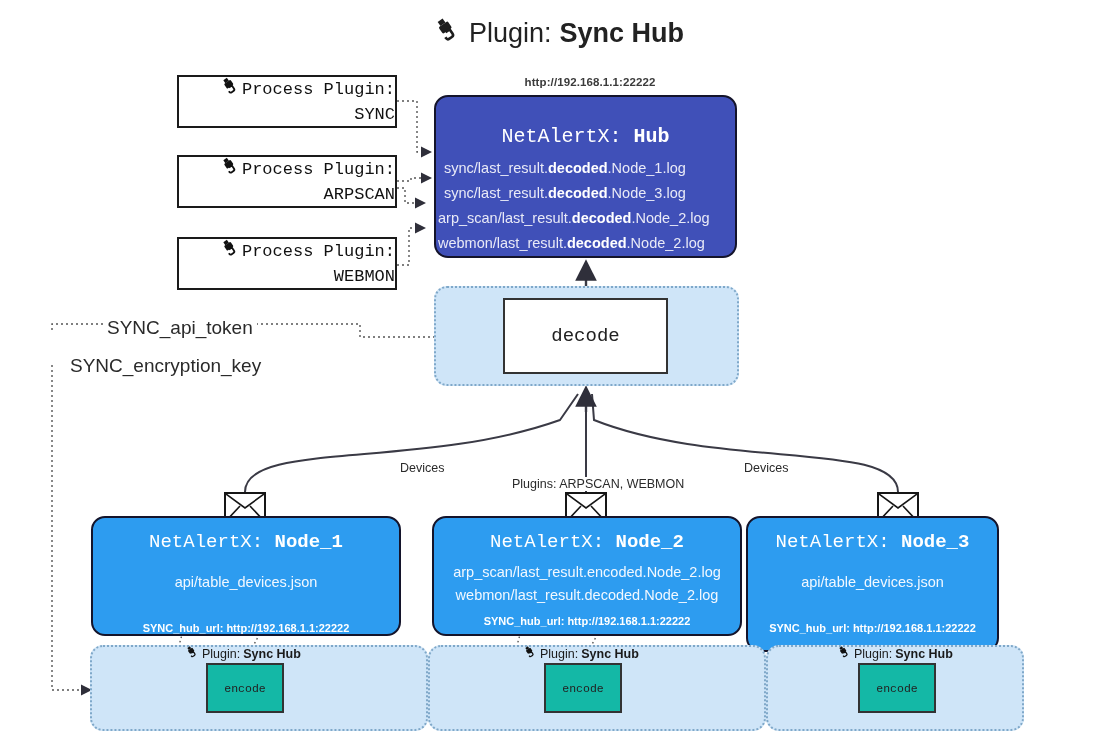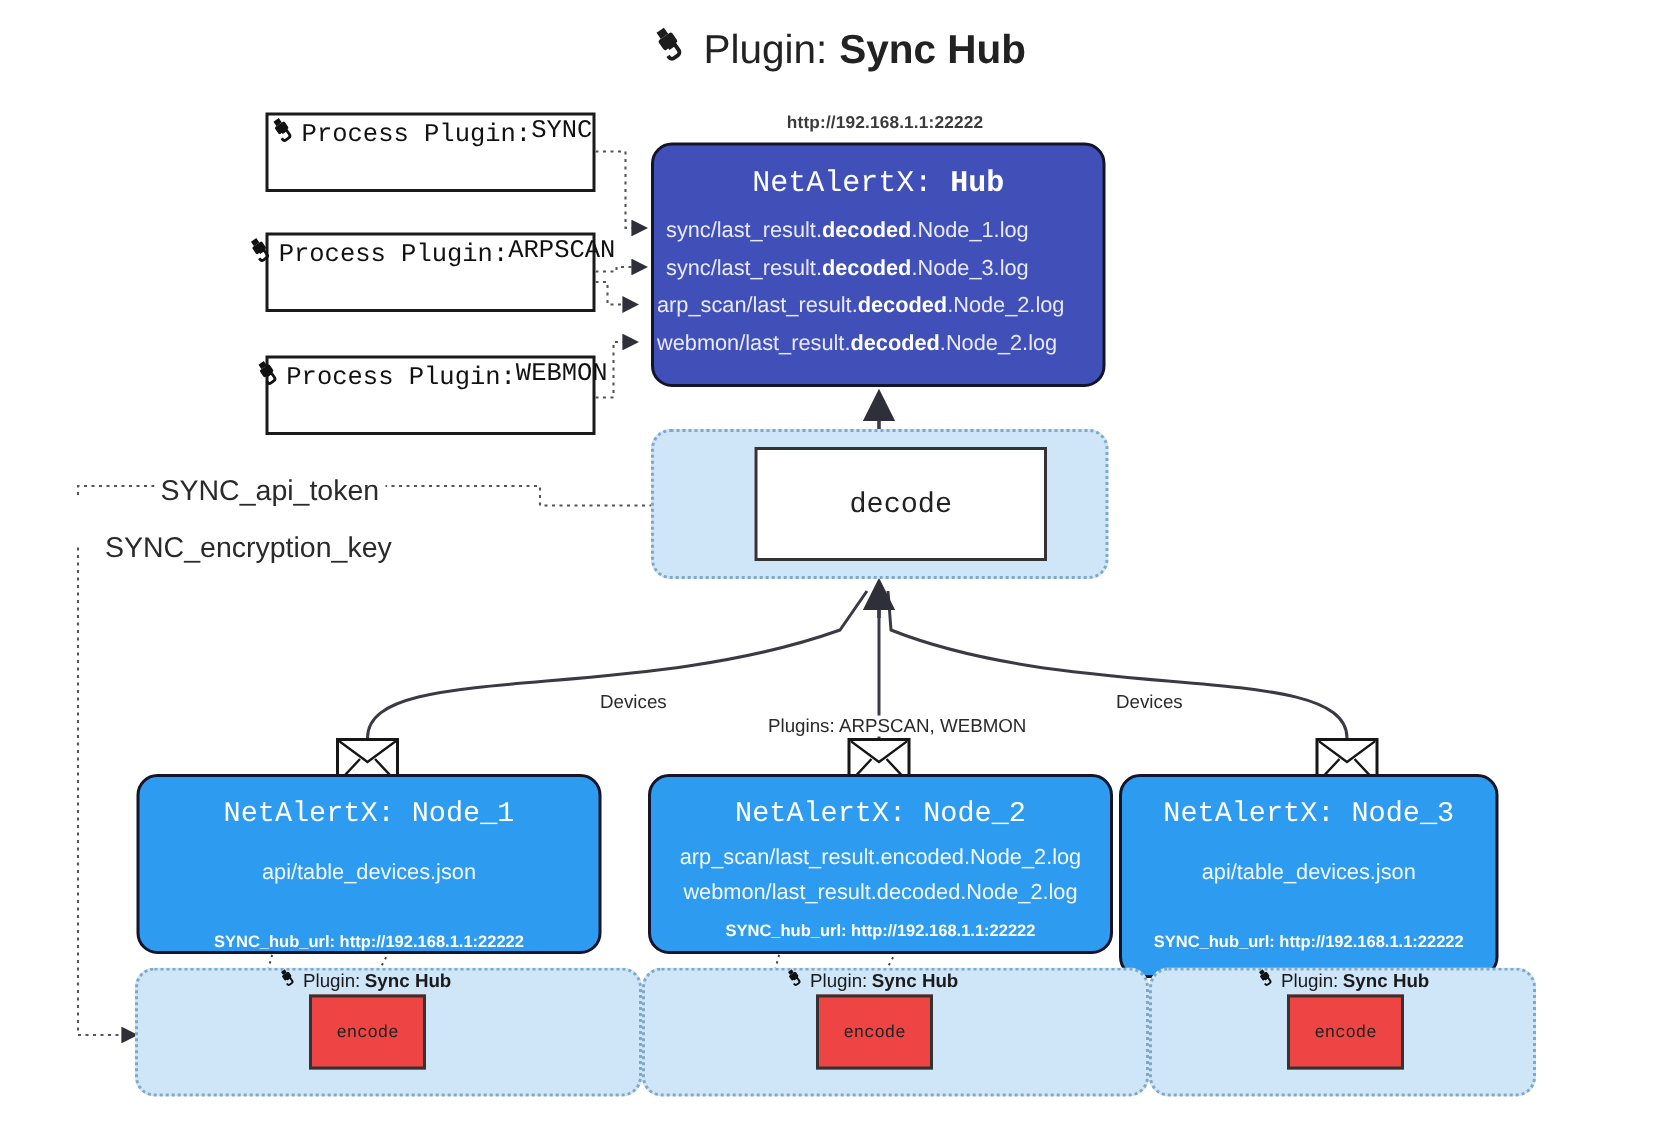--- a/index.html
+++ b/index.html
@@ -11,42 +11,42 @@
   
   #title{left:0;top:16px;width:1117px;text-align:center;font-size:27px;color:#222;
          display:flex;align-items:center;justify-content:center;gap:8px;}
   #title .t-light{font-weight:400;}
   #title .t-bold{font-weight:700;}
   .plug{display:inline-block;}
 
   
   .proc-box{background:#fff;border:2px solid #1a1a1a;box-sizing:border-box;
             font-family:"Liberation Mono","DejaVu Sans Mono",monospace;
-            font-size:17px;color:#111;display:flex;flex-direction:row;
-            align-items:flex-start;justify-content:center;line-height:1.35;}
+            font-size:17px;color:#111;display:flex;flex-direction:column;
+            align-items:flex-end;justify-content:center;line-height:1.35;}
   .proc-l1{display:flex;align-items:center;gap:2px;white-space:nowrap;}
   .proc-l2{white-space:nowrap;}
 
   
   #hub-url{left:430px;top:76px;width:320px;text-align:center;font-size:11.5px;
            font-weight:600;color:#3b3b3b;letter-spacing:.1px;}
   #hub-box{left:434px;top:95px;width:303px;height:163px;background:#4050b8;
            border:2px solid #14142b;border-radius:14px;box-sizing:border-box;
-           padding-top:14px;}
+           padding-top:28px;}
   #hub-title{width:100%;text-align:center;font-family:"Liberation Mono","DejaVu Sans Mono",monospace;
              font-size:20px;color:#fff;margin-bottom:8px;}
   #hub-title .hb{font-weight:700;}
   .hub-line{color:#e9eaf7;font-size:14.5px;white-space:nowrap;line-height:1.72;
             padding-left:8px;}
   .hub-line b{font-weight:700;color:#ffffff;}
 
   
   #decode-wrap{left:434px;top:286px;width:305px;height:100px;background:#cfe5f8;
                border:2px dotted #7fa8c9;border-radius:13px;box-sizing:border-box;}
-  #decode-box{left:503px;top:298px;width:195px;height:76px;background:#fff;
+  #decode-box{left:503px;top:298px;width:165px;height:76px;background:#fff;
               border:2px solid #333;box-sizing:border-box;display:flex;
               align-items:center;justify-content:center;
               font-family:"Liberation Mono","DejaVu Sans Mono",monospace;font-size:19px;color:#222;}
 
   
   .tok-label{font-size:19px;color:#2a2a2a;background:#fff;padding:0 4px;white-space:nowrap;}
   #tok-api{left:103px;top:317px;}
   #tok-enc{left:66px;top:355px;}
 
   
@@ -54,32 +54,32 @@
   #lbl-dev-l{left:396px;top:445px;}
   #lbl-dev-r{left:740px;top:445px;}
   #lbl-plugins{left:508px;top:461px;}
 
   
   .node-box{background:#2d9cf0;border:2px solid #14142b;border-radius:14px;
             box-sizing:border-box;padding-top:13px;}
   .node-title{width:100%;text-align:center;
               font-family:"Liberation Mono","DejaVu Sans Mono",monospace;
               font-size:19px;color:#fff;}
-  .node-title .nb{font-weight:400;}
+  .node-title .nb{font-weight:700;}
   .node-line{width:100%;text-align:center;color:#f2f8ff;font-size:14.5px;
              white-space:nowrap;line-height:1.6;}
   .node-foot{width:100%;text-align:center;color:#ffffff;font-size:11px;
              font-weight:600;white-space:nowrap;}
 
   
   .env{width:42px;height:31px;background:#fff;border:2px solid #161616;box-sizing:border-box;}
 
   
   .enc-wrap{background:#cfe5f8;border:2px dotted #7fa8c9;border-radius:13px;box-sizing:border-box;}
-  .enc-box{background:#ef4444;border:2px solid #333;box-sizing:border-box;display:flex;
+  .enc-box{background:#14b8a6;border:2px solid #333;box-sizing:border-box;display:flex;
            align-items:center;justify-content:center;
            font-family:"Liberation Mono","DejaVu Sans Mono",monospace;font-size:11.5px;color:#222;}
   .enc-label{font-size:12.5px;color:#1a1a1a;display:flex;align-items:center;gap:3px;white-space:nowrap;}
   .enc-label .el-b{font-weight:700;}
 </style>
 </head>
 <body>
 
 <svg id="svg-layer" viewBox="0 0 1117 754" xmlns="http://www.w3.org/2000/svg">
   <defs>

